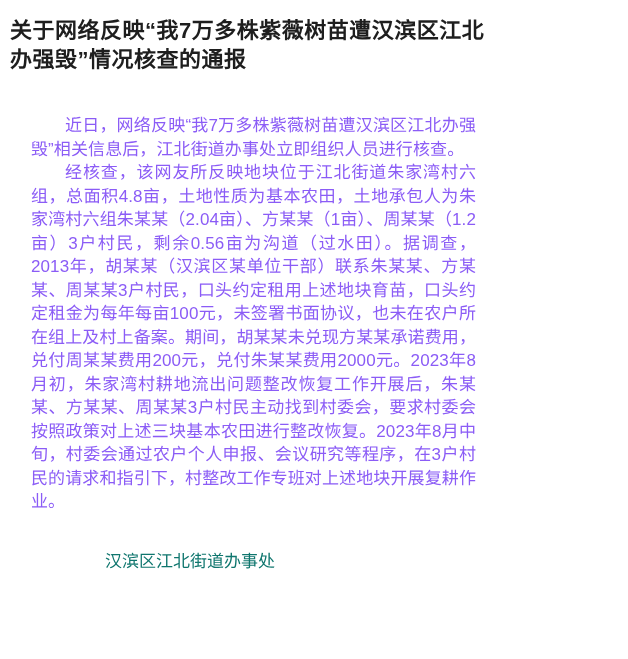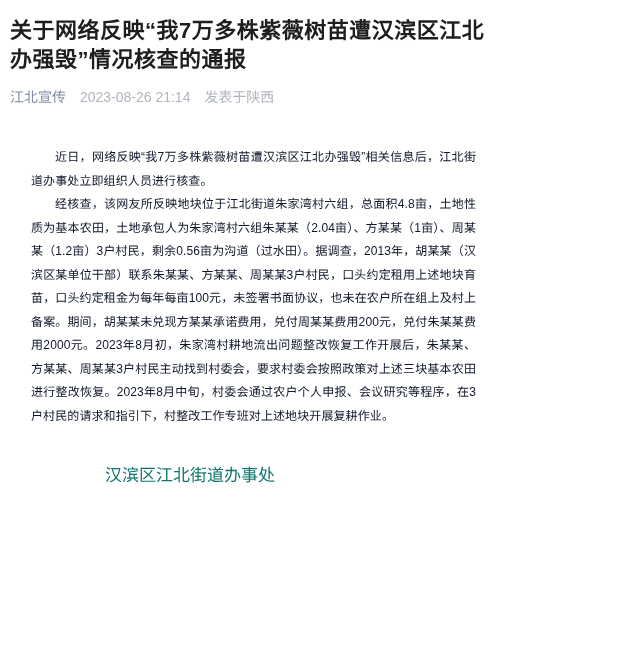--- a/index.html
+++ b/index.html
@@ -37,23 +37,23 @@
   .meta .timestamp {
     color: #b1b6bd;
     margin-right: 10px;
   }
   .meta .location {
     color: #b1b6bd;
   }
   .article {
     margin-top: 40px;
     padding: 0 28px 0 31px;
-    font-size: 12px;
+    font-size: 17px;
     line-height: 23.5px;
-    color: #0f172a;
+    color: #8b5cf6;
     text-align: justify;
     letter-spacing: 0.1px;
   }
   .article p {
     margin: 0;
     text-indent: 2em;
   }
   .signature {
     margin-top: 36px;
     padding-left: 31px;
@@ -68,25 +68,20 @@
     padding-left: 110px;
   }
 </style>
 </head>
 <body>
 
 <div class="page">
 
   <h1 class="title">关于网络反映“我7万多株紫薇树苗遭汉滨区江北办强毁”情况核查的通报</h1>
 
-  <div class="meta">
-    <span class="account">江北宣传</span>
-    <span class="timestamp">2023-08-26 21:14</span>
-    <span class="location">发表于陕西</span>
-  </div>
 
   <div class="article">
     <p>近日，网络反映“我7万多株紫薇树苗遭汉滨区江北办强毁”相关信息后，江北街道办事处立即组织人员进行核查。</p>
     <p>经核查，该网友所反映地块位于江北街道朱家湾村六组，总面积4.8亩，土地性质为基本农田，土地承包人为朱家湾村六组朱某某（2.04亩）、方某某（1亩）、周某某（1.2亩）3户村民，剩余0.56亩为沟道（过水田）。据调查，2013年，胡某某（汉滨区某单位干部）联系朱某某、方某某、周某某3户村民，口头约定租用上述地块育苗，口头约定租金为每年每亩100元，未签署书面协议，也未在农户所在组上及村上备案。期间，胡某某未兑现方某某承诺费用，兑付周某某费用200元，兑付朱某某费用2000元。2023年8月初，朱家湾村耕地流出问题整改恢复工作开展后，朱某某、方某某、周某某3户村民主动找到村委会，要求村委会按照政策对上述三块基本农田进行整改恢复。2023年8月中旬，村委会通过农户个人申报、会议研究等程序，在3户村民的请求和指引下，村整改工作专班对上述地块开展复耕作业。</p>
   </div>
 
   <div class="signature">
     <div class="org">汉滨区江北街道办事处</div>
   </div>
 

